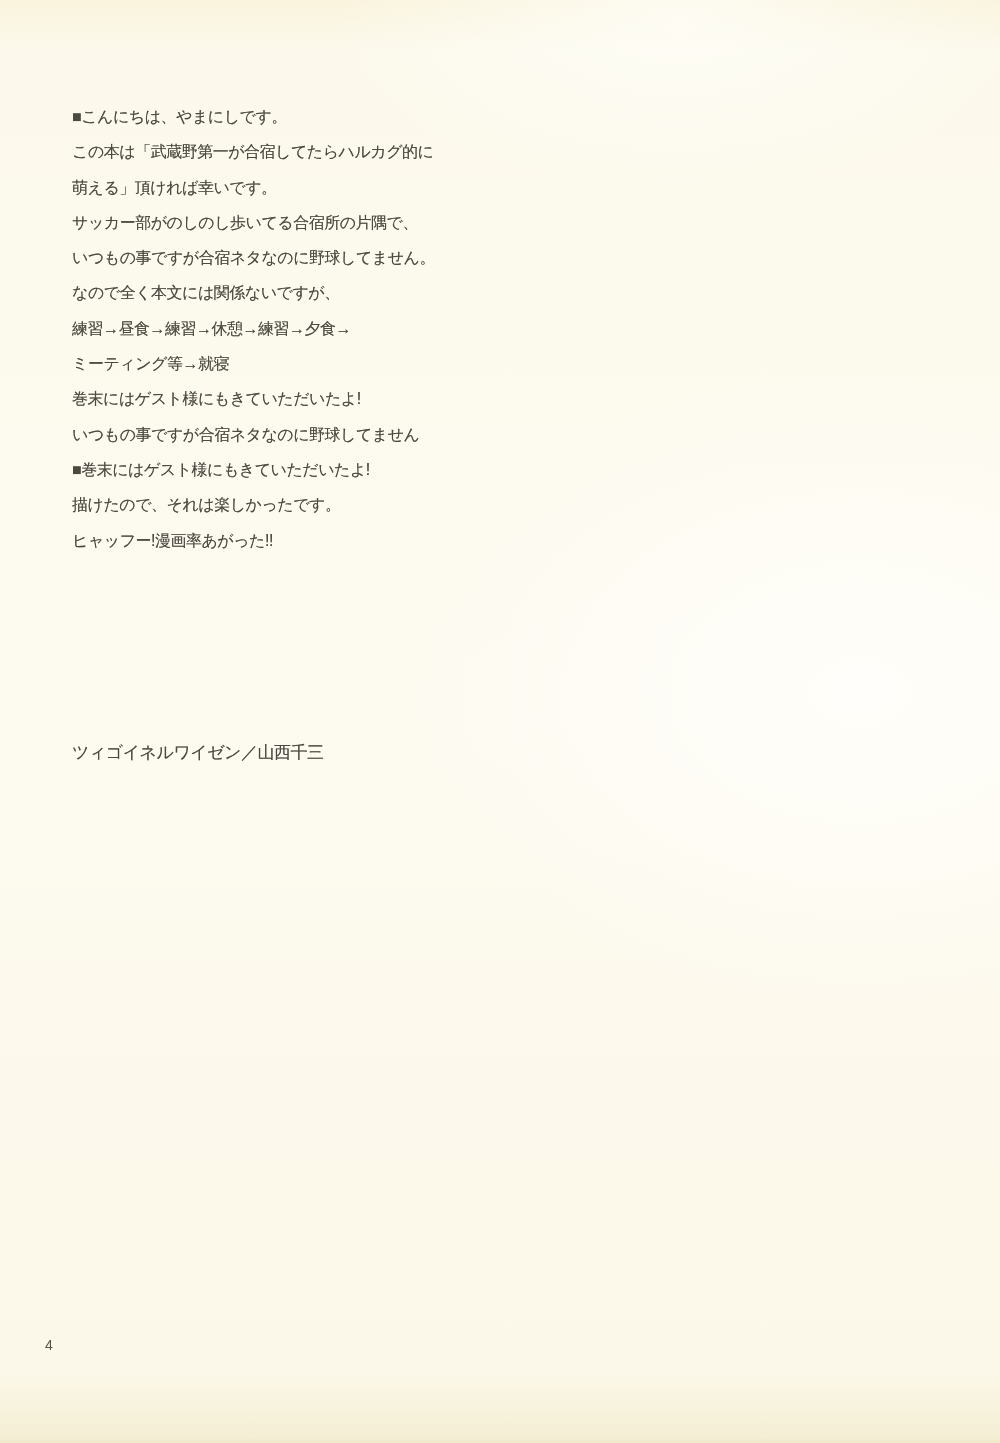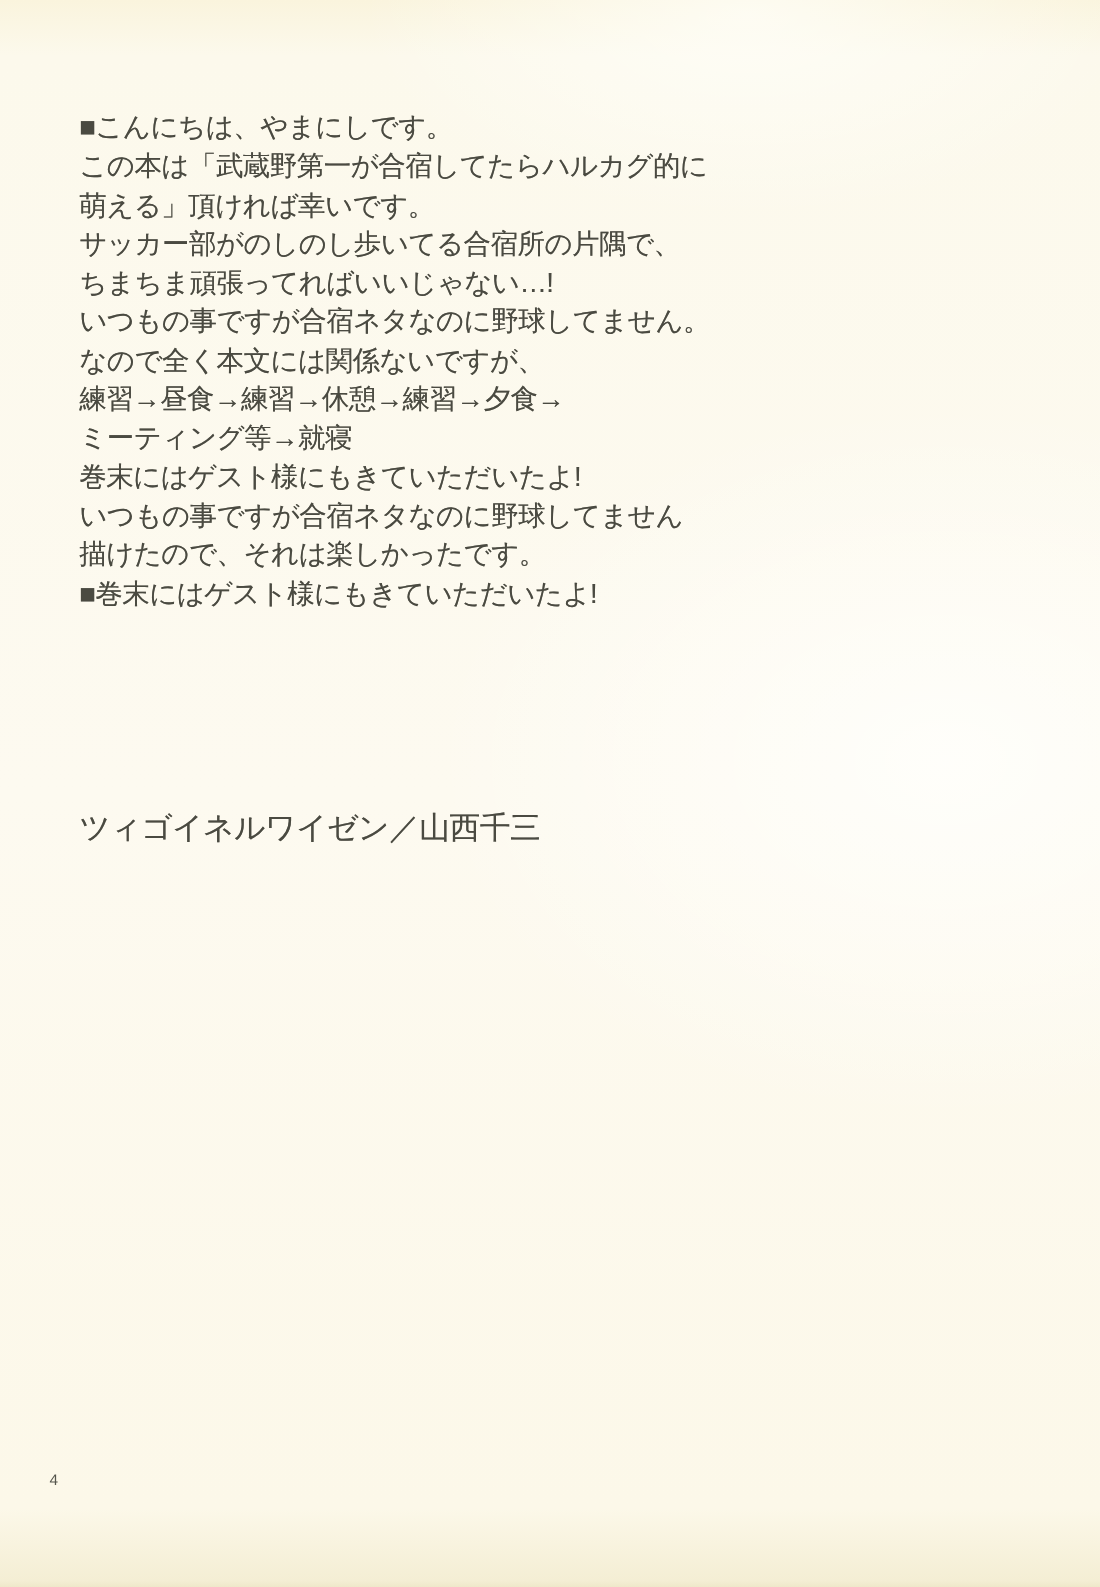--- a/index.html
+++ b/index.html
@@ -18,35 +18,35 @@
       radial-gradient(ellipse 500px 260px at 68% 1%, rgba(255,255,250,0.7), rgba(255,255,250,0) 70%),
       linear-gradient(180deg, #faf4dd 0%, #fcf9ec 3.5%, #fdfaf0 50%, #fcf8e9 95%, #f4eed4 99.6%, #efe8c9 100%);
     font-family: "Liberation Sans", "DejaVu Sans", sans-serif;
   }
   .afterword {
     position: absolute;
     left: 72px;
     top: 99px;
     width: 560px;
     color: #4a4a41;
-    font-size: 25px;
+    font-size: 16px;
     line-height: 35.3px;
     letter-spacing: -0.5px;
     text-shadow: 0 0 0.6px rgba(74,74,65,0.55);
   }
   .afterword .line {
     height: 35.3px;
     white-space: nowrap;
   }
   .signature {
     position: absolute;
     left: 72px;
     top: 737px;
     color: #4a4a41;
-    font-size: 28px;
+    font-size: 17px;
     line-height: 32px;
     letter-spacing: -0.5px;
     white-space: nowrap;
     text-shadow: 0 0 0.6px rgba(74,74,65,0.55);
   }
   .page-number {
     position: absolute;
     left: 45px;
     top: 1336px;
     color: #55554c;
@@ -56,27 +56,27 @@
 </style>
 </head>
 <body>
 
 <div class="page">
   <div class="afterword">
     <div class="line">■こんにちは、やまにしです。</div>
     <div class="line">この本は「武蔵野第一が合宿してたらハルカグ的に</div>
     <div class="line">萌える」頂ければ幸いです。</div>
     <div class="line">サッカー部がのしのし歩いてる合宿所の片隅で、</div>
-    <div class="line">ちまちま頑張ってればいいじゃない…!</div>
     <div class="line">いつもの事ですが合宿ネタなのに野球してません。</div>
     <div class="line">なので全く本文には関係ないですが、</div>
     <div class="line">練習→昼食→練習→休憩→練習→夕食→</div>
     <div class="line">ミーティング等→就寝</div>
     <div class="line">巻末にはゲスト様にもきていただいたよ!</div>
     <div class="line">いつもの事ですが合宿ネタなのに野球してません</div>
+    <div class="line">■巻末にはゲスト様にもきていただいたよ!</div>
     <div class="line">描けたので、それは楽しかったです。</div>
-    <div class="line">■巻末にはゲスト様にもきていただいたよ!</div>
+    <div class="line">ヒャッフー!漫画率あがった!!</div>
   </div>
 
   <div class="signature">ツィゴイネルワイゼン／山西千三</div>
 
   <div class="page-number">4</div>
 </div>
 
 </body></html>

